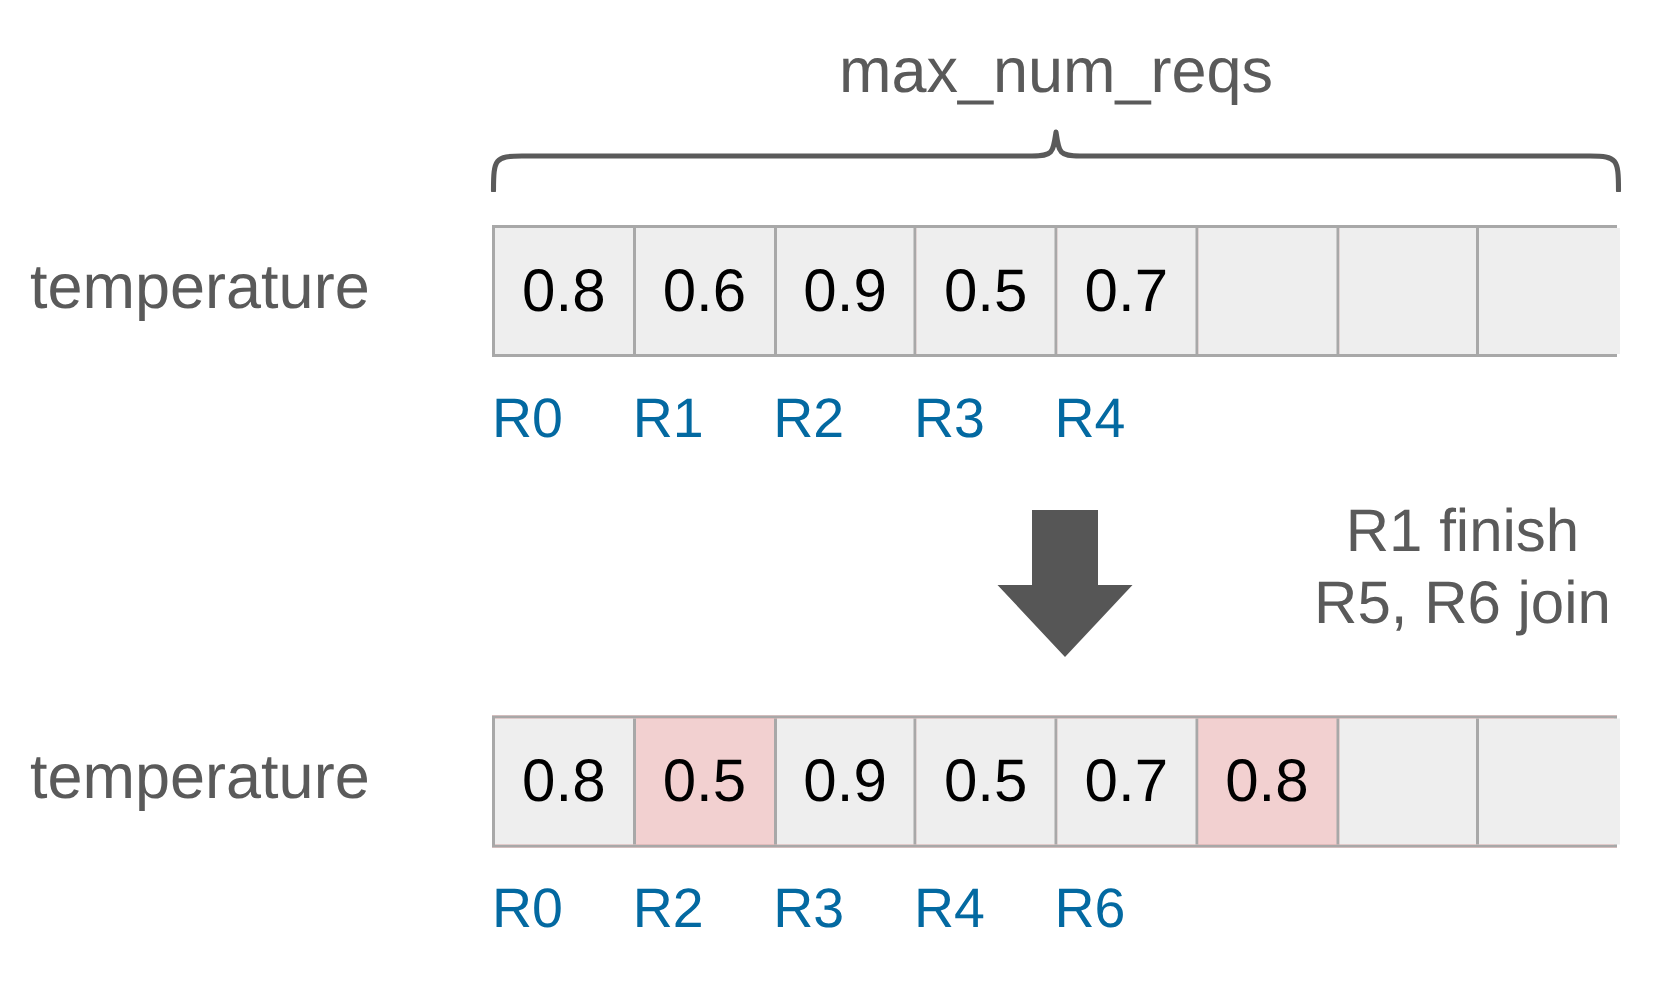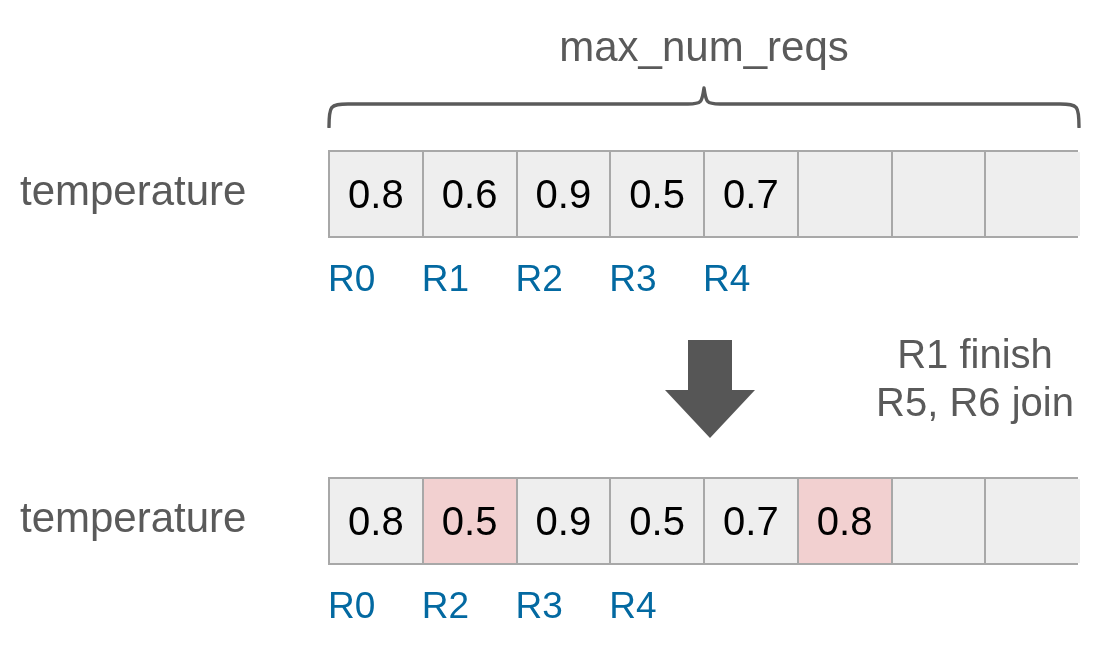--- a/index.html
+++ b/index.html
@@ -164,17 +164,18 @@
     <div class="cell highlight">0.8</div>
     <div class="cell"></div>
     <div class="cell"></div>
   </div>
 
   <div class="ids" style="left:328px; top:587px; width:750px;">
     <div class="id-item">R0</div>
     <div class="id-item">R2</div>
     <div class="id-item">R3</div>
     <div class="id-item">R4</div>
+    <div class="id-item">R6</div>
     <div class="id-item"></div>
     <div class="id-item"></div>
   </div>
 
 </div>
 
 </body></html>

